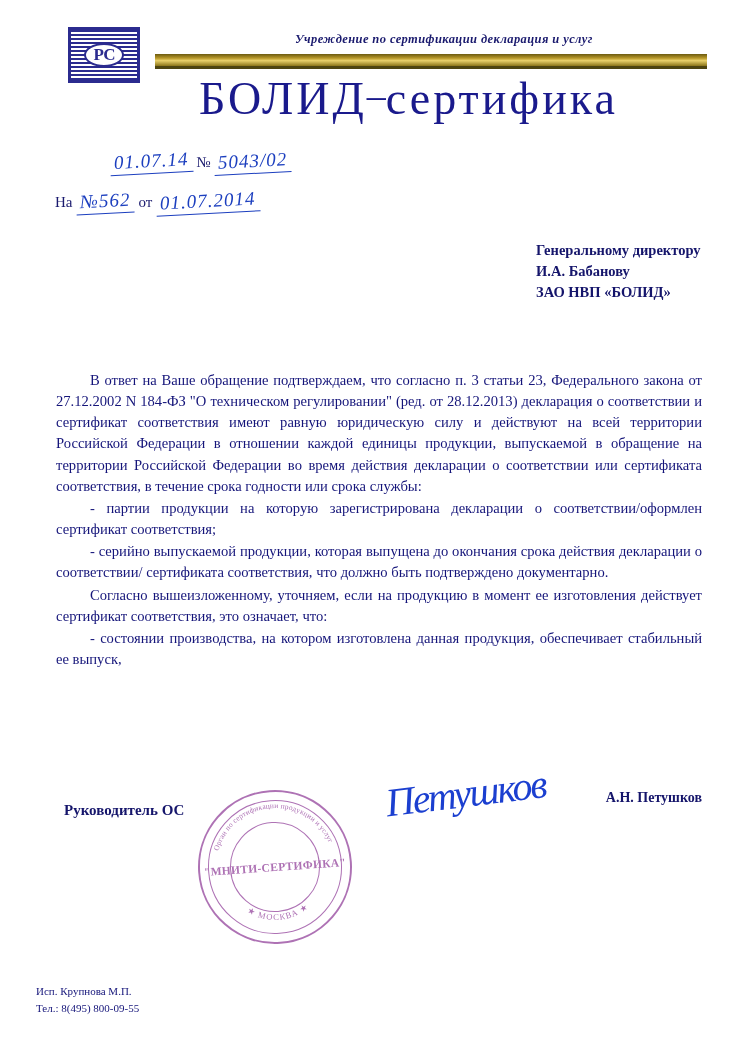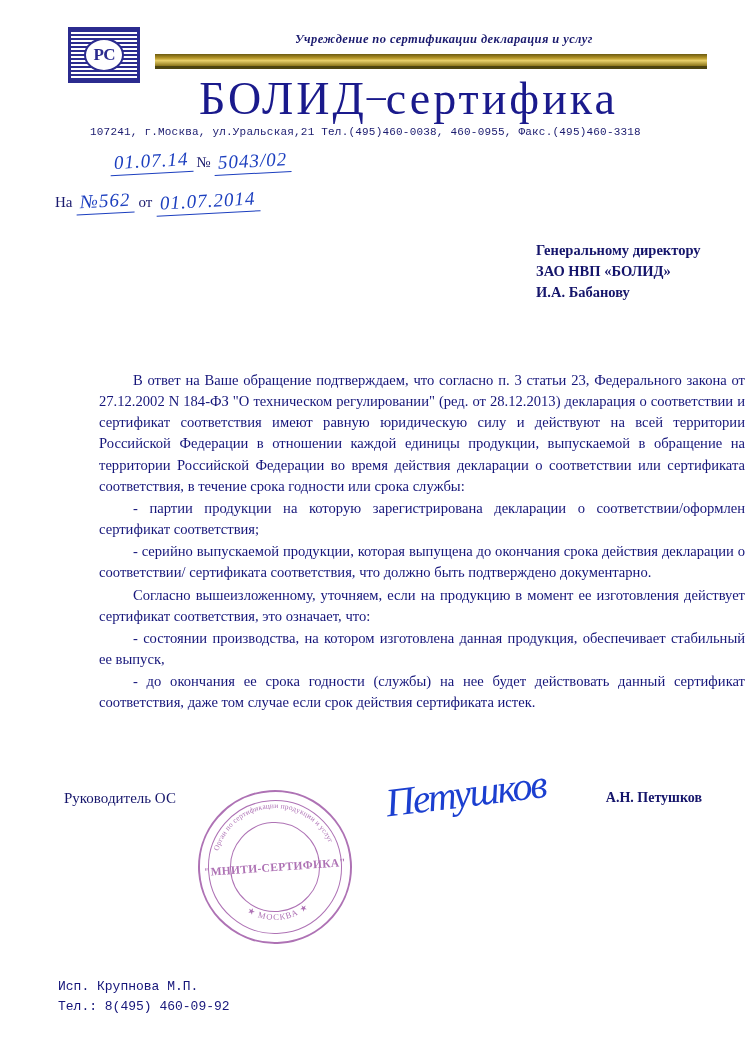--- a/index.html
+++ b/index.html
@@ -45,21 +45,21 @@
         #2b2b8f 0px, #2b2b8f 2px,
         #ffffff 2px, #ffffff 4px
       );
   }
   .logo-inner {
     position: absolute;
     left: 50%;
     top: 50%;
     transform: translate(-50%, -50%);
     width: 40px;
-    height: 34px;
+    height: 24px;
     border-radius: 50%;
     background: #ffffff;
     border: 2px solid #2b2b8f;
     box-sizing: border-box;
     display: flex;
     align-items: center;
     justify-content: center;
     font-family: "Liberation Serif", serif;
     font-weight: bold;
     font-size: 17px;
@@ -164,39 +164,38 @@
   .body-text {
     position: absolute;
     left: 56px;
     top: 370px;
     width: 646px;
     font-family: "Liberation Serif", serif;
     font-size: 14.6px;
     line-height: 1.45;
     color: #15157a;
     text-align: justify;
-    margin-left: 43px;
   }
   .body-text p {
     margin: 0 0 1px 0;
     text-indent: 34px;
   }
 
   
   .sig-row {
     position: absolute;
     left: 56px;
     top: 790px;
     width: 646px;
     height: 30px;
   }
   .sig-left {
     position: absolute;
-    left: 8px; top: 0;
-    font-weight: normal;
+    left: 8px; top: 12px;
+    font-weight: bold;
     font-size: 15px;
     color: #15156b;
   }
   .sig-right {
     position: absolute;
     right: 0; top: 0;
     font-weight: bold;
     font-size: 14px;
     color: #15156b;
   }
@@ -263,73 +262,71 @@
     font-family: "Liberation Serif", serif;
     font-size: 7.4px;
     fill: #a05aa8;
     letter-spacing: 0.2px;
   }
   .stamp-arc text.bottom { font-size: 8.6px; letter-spacing: 1px; }
 
   
   .footer {
     position: absolute;
-    left: 58px;
+    left: 36px;
     bottom: 32px;
-    font-family: Liberation Mono, monospace;
-    font-size: 13px;
+    font-family: Liberation Serif, serif;
+    font-size: 11px;
     line-height: 1.5;
     color: #15157a;
   }
 </style>
 </head>
 <body>
 
 <div class="page">
 
   <div class="letterhead">
     <div class="logo">
       <div class="logo-inner">РС</div>
     </div>
     <div class="org-line">Учреждение по сертификации декларация и услуг</div>
     <div class="gold-bar"></div>
     <div class="gold-bar-edge"></div>
     <div class="brand">
       <span>БОЛИД</span><span class="dash">–</span><span>сертифика</span>
     </div>
-    <div class="contacts">107241, г.Москва, ул.Уральская,21   Тел.(495)460-0038, 460-0955, Факс.(495)460-3318</div>
   </div>
 
   <div class="refblock">
     <div class="ref-row r1">
       <span class="hw">01.07.14</span>
       <span class="lbl">№</span>
       <span class="hw">5043/02</span>
     </div>
     <div class="ref-row r2">
       <span class="lbl">На</span>
       <span class="hw">№562</span>
       <span class="lbl">от</span>
       <span class="hw">01.07.2014</span>
     </div>
   </div>
 
   <div class="addressee">
     <div>Генеральному директору</div>
+    <div>И.А. Бабанову</div>
     <div>ЗАО НВП «БОЛИД»</div>
-    <div>И.А. Бабанову</div>
   </div>
 
   <div class="body-text">
     <p>В ответ на Ваше обращение подтверждаем, что согласно п. 3 статьи 23, Федерального закона от 27.12.2002 N 184-ФЗ "О техническом регулировании" (ред. от 28.12.2013) декларация о соответствии и сертификат соответствия имеют равную юридическую силу и действуют на всей территории Российской Федерации в отношении каждой единицы продукции, выпускаемой в обращение на территории Российской Федерации во время действия декларации о соответствии или сертификата соответствия, в течение срока годности или срока службы:</p>
     <p>- партии продукции на которую зарегистрирована декларации о соответствии/оформлен сертификат соответствия;</p>
     <p>- серийно выпускаемой продукции, которая выпущена до окончания срока действия декларации о соответствии/ сертификата соответствия, что должно быть подтверждено документарно.</p>
     <p>Согласно вышеизложенному, уточняем, если на продукцию в момент ее изготовления действует сертификат соответствия, это означает, что:</p>
     <p>- состоянии производства, на котором изготовлена данная продукция, обеспечивает стабильный ее выпуск,</p>
-    <p>- до окончания ее срока годности (службы) на нее будет действовать данный сертификат соответствия, даже  том случае если срок действия сертификата истек.</p>
   </div>
 
   <div class="sig-row">
     <div class="sig-left">Руководитель ОС</div>
     <div class="signature">Петушков</div>
     <div class="sig-right">А.Н. Петушков</div>
   </div>
 
   <div class="stamp">
     <div class="ring2"></div>
@@ -344,16 +341,16 @@
       </text>
       <text class="bottom">
         <textPath href="#arcBottom" startOffset="50%" text-anchor="middle">★ МОСКВА ★</textPath>
       </text>
     </svg>
     <div class="center-text">"МНИТИ-СЕРТИФИКА"</div>
   </div>
 
   <div class="footer">
     <div>Исп. Крупнова М.П.</div>
-    <div>Тел.: 8(495) 460-09-92</div>
+    <div>Тел.: 8(495) 800-09-55</div>
   </div>
 
 </div>
 
 </body></html>

